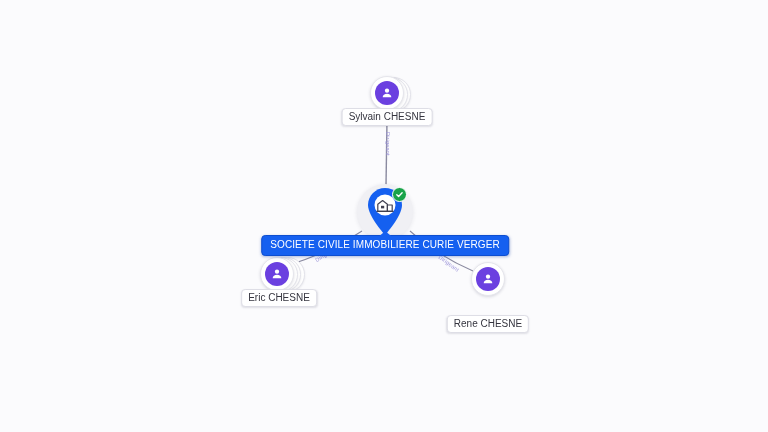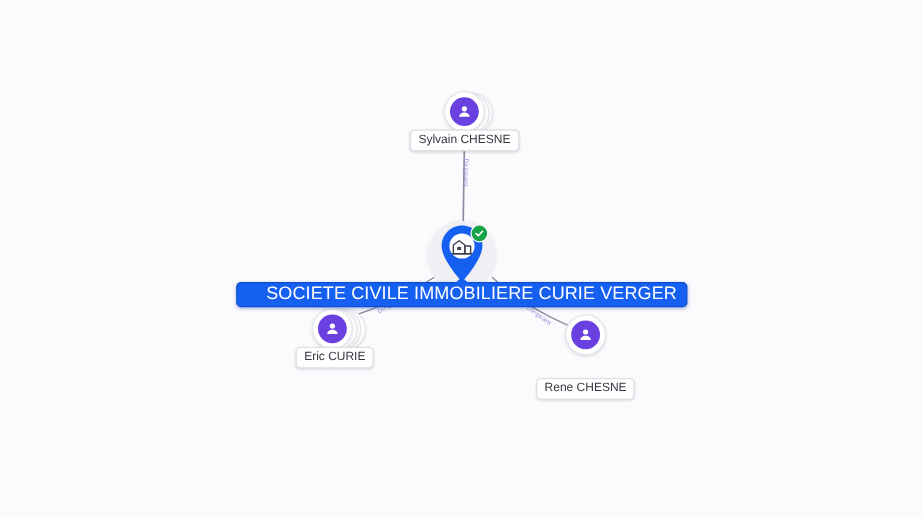--- a/index.html
+++ b/index.html
@@ -125,24 +125,24 @@
   .pin-badge svg { display: block; }
 
   
   .company-label {
     position: absolute;
     transform: translateX(-50%);
     background: #1560f0;
     border: 1px solid #0d4ed0;
     border-radius: 4px;
     color: #ffffff;
-    font-size: 15px;
+    font-size: 10px;
     line-height: 12px;
     letter-spacing: 0.1px;
-    padding: 3px 8px 4px 24px;
+    padding: 3px 8px 4px 8px;
     white-space: nowrap;
     box-shadow: 0 1px 3px rgba(20,60,160,0.35);
     font-family: "Liberation Sans", sans-serif;
   }
   .label-notch {
     position: absolute;
     left: 50%;
     top: -5px;
     width: 0;
     height: 0;
@@ -204,21 +204,21 @@
     <div class="person-stack" style="width:33px;height:33px;left:-14px;top:-17px;"></div>
     <div class="person-disc">
       <div class="avatar-circle">
         <svg width="14" height="14" viewBox="0 0 24 24" fill="#ffffff">
           <circle cx="12" cy="8" r="3.7"></circle>
           <path d="M4.6 19.4c0-3.9 3.3-6.2 7.4-6.2s7.4 2.3 7.4 6.2z"></path>
         </svg>
       </div>
     </div>
   </div>
-  <div class="name-pill" style="left:279px; top:289px;">Eric CURIE</div>
+  <div class="name-pill" style="left:279px; top:289px;">Eric CHESNE</div>
 
   <div class="node" style="left:488px; top:279px;">
     <div class="person-disc">
       <div class="avatar-circle">
         <svg width="14" height="14" viewBox="0 0 24 24" fill="#ffffff">
           <circle cx="12" cy="8" r="3.7"></circle>
           <path d="M4.6 19.4c0-3.9 3.3-6.2 7.4-6.2s7.4 2.3 7.4 6.2z"></path>
         </svg>
       </div>
     </div>

